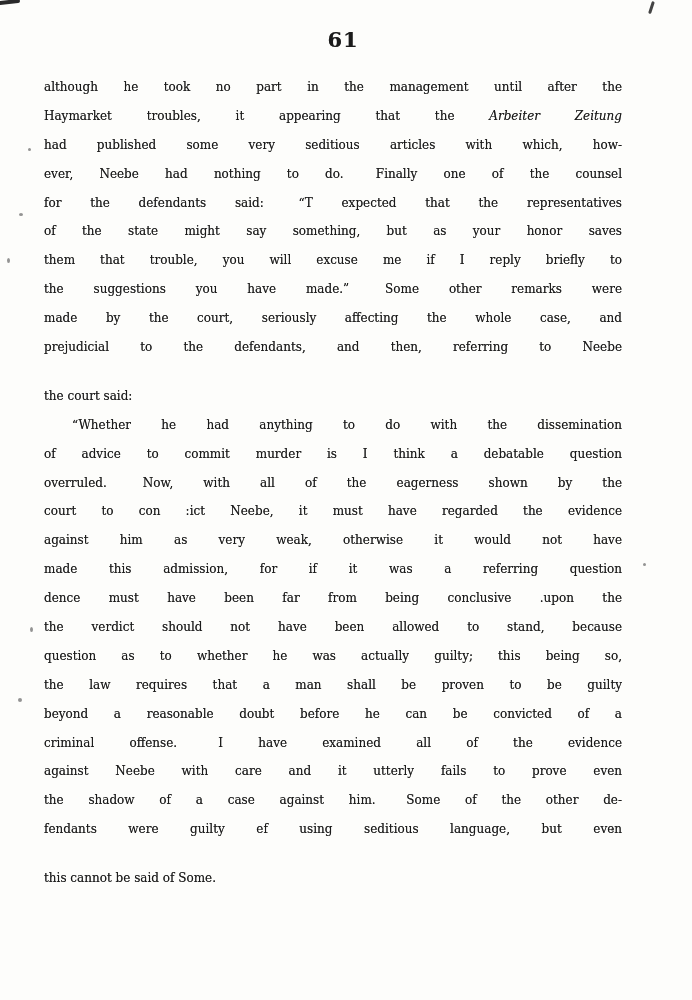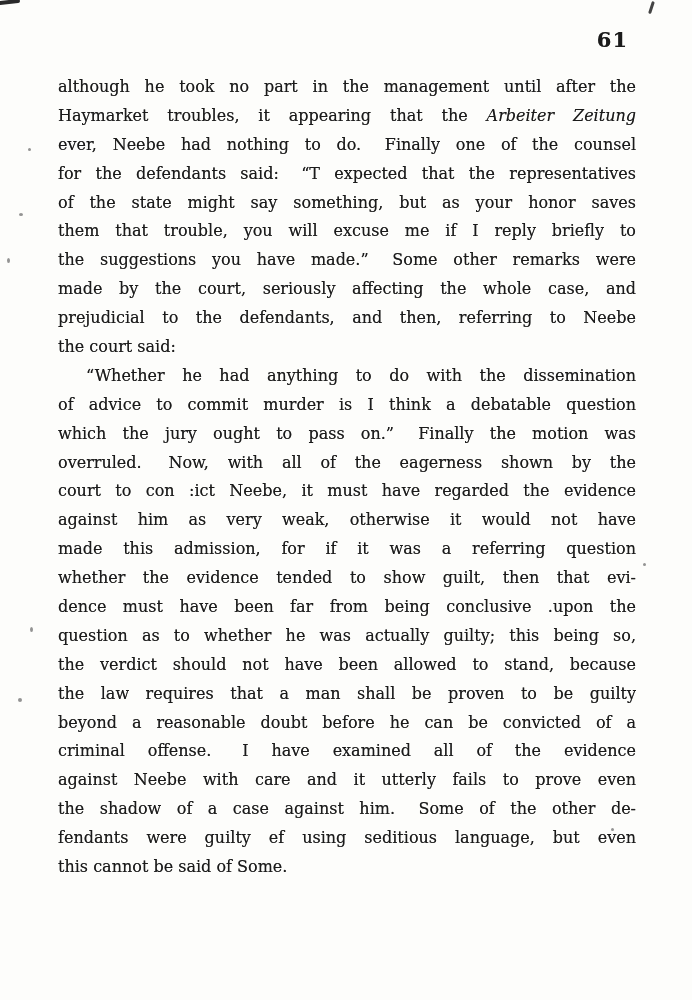--- a/index.html
+++ b/index.html
@@ -11,39 +11,39 @@
   .page {
     position: relative;
     width: 692px; height: 1000px;
     background: #fdfdfb;
     color: #1b1b1b;
     overflow: hidden;
   }
   .page-number {
     position: absolute;
     top: 27px; left: 58px; width: 570px;
-    text-align: right;
+    text-align: center;
     font-weight: bold;
     font-size: 21px;
     letter-spacing: 1px;
     text-shadow: 0 0 0.5px rgba(20,20,20,0.6);
   }
   .text-block {
     position: absolute;
-    top: 73px; left: 58px; width: 578px;
-    font-size: 16px;
+    top: 73px; left: 44px; width: 578px;
+    font-size: 12px;
   }
   .line {
     height: 28.9px;
     line-height: 28.9px;
     text-align: justify;
     text-align-last: justify;
     text-shadow: 0 0 0.5px rgba(20,20,20,0.6);
   }
-  .line.flush-last { text-align-last: left; }
+  .line.flush-last { text-align-last: left; margin-top: 20px; }
   .line.indent { text-indent: 28px; }
   .line i { font-style: italic; margin-top: 6px; }
 
   
   .artifact { position: absolute; background: #2a2a2a; }
   .tl-mark {
     left: -2px; top: 0px; width: 22px; height: 4px;
     transform: rotate(-6deg); border-radius: 2px;
   }
   .tr-mark {
@@ -69,39 +69,38 @@
   <span class="speck" style="left:30px; top:627px; width:3px; height:5px;"></span>
   <span class="speck" style="left:18px; top:698px; width:4px; height:4px;"></span>
   <span class="speck" style="left:643px;top:563px; width:3px; height:3px;"></span>
   <span class="speck" style="left:611px;top:828px; width:3px; height:3px;"></span>
 
   <div class="page-number">61</div>
 
   <div class="text-block">
       <div class="line">although he took no part in the management until after the</div>
       <div class="line">Haymarket troubles, it appearing that the <i>Arbeiter Zeitung</i></div>
+      <div class="line">had published some very seditious articles with which, how-</div>
       <div class="line">ever, Neebe had nothing to do.  Finally one of the counsel</div>
       <div class="line">for the defendants said:  “T expected that the representatives</div>
       <div class="line">of the state might say something, but as your honor saves</div>
       <div class="line">them that trouble, you will excuse me if I reply briefly to</div>
       <div class="line">the suggestions you have made.”  Some other remarks were</div>
       <div class="line">made by the court, seriously affecting the whole case, and</div>
       <div class="line">prejudicial to the defendants, and then, referring to Neebe</div>
       <div class="line flush-last">the court said:</div>
       <div class="line indent">“Whether he had anything to do with the dissemination</div>
       <div class="line">of advice to commit murder is I think a debatable question</div>
-      <div class="line">which the jury ought to pass on.”  Finally the motion was</div>
       <div class="line">overruled.  Now, with all of the eagerness shown by the</div>
       <div class="line">court to con :ict Neebe, it must have regarded the evidence</div>
       <div class="line">against him as very weak, otherwise it would not have</div>
       <div class="line">made this admission, for if it was a referring question</div>
-      <div class="line">whether the evidence tended to show guilt, then that evi-</div>
       <div class="line">dence must have been far from being conclusive .upon the</div>
+      <div class="line">the verdict should not have been allowed to stand, because</div>
       <div class="line">question as to whether he was actually guilty; this being so,</div>
-      <div class="line">the verdict should not have been allowed to stand, because</div>
       <div class="line">the law requires that a man shall be proven to be guilty</div>
       <div class="line">beyond a reasonable doubt before he can be convicted of a</div>
       <div class="line">criminal offense.  I have examined all of the evidence</div>
       <div class="line">against Neebe with care and it utterly fails to prove even</div>
       <div class="line">the shadow of a case against him.  Some of the other de-</div>
       <div class="line">fendants were guilty ef using seditious language, but even</div>
       <div class="line flush-last">this cannot be said of Some.</div>
     </div>
 
 </div>

